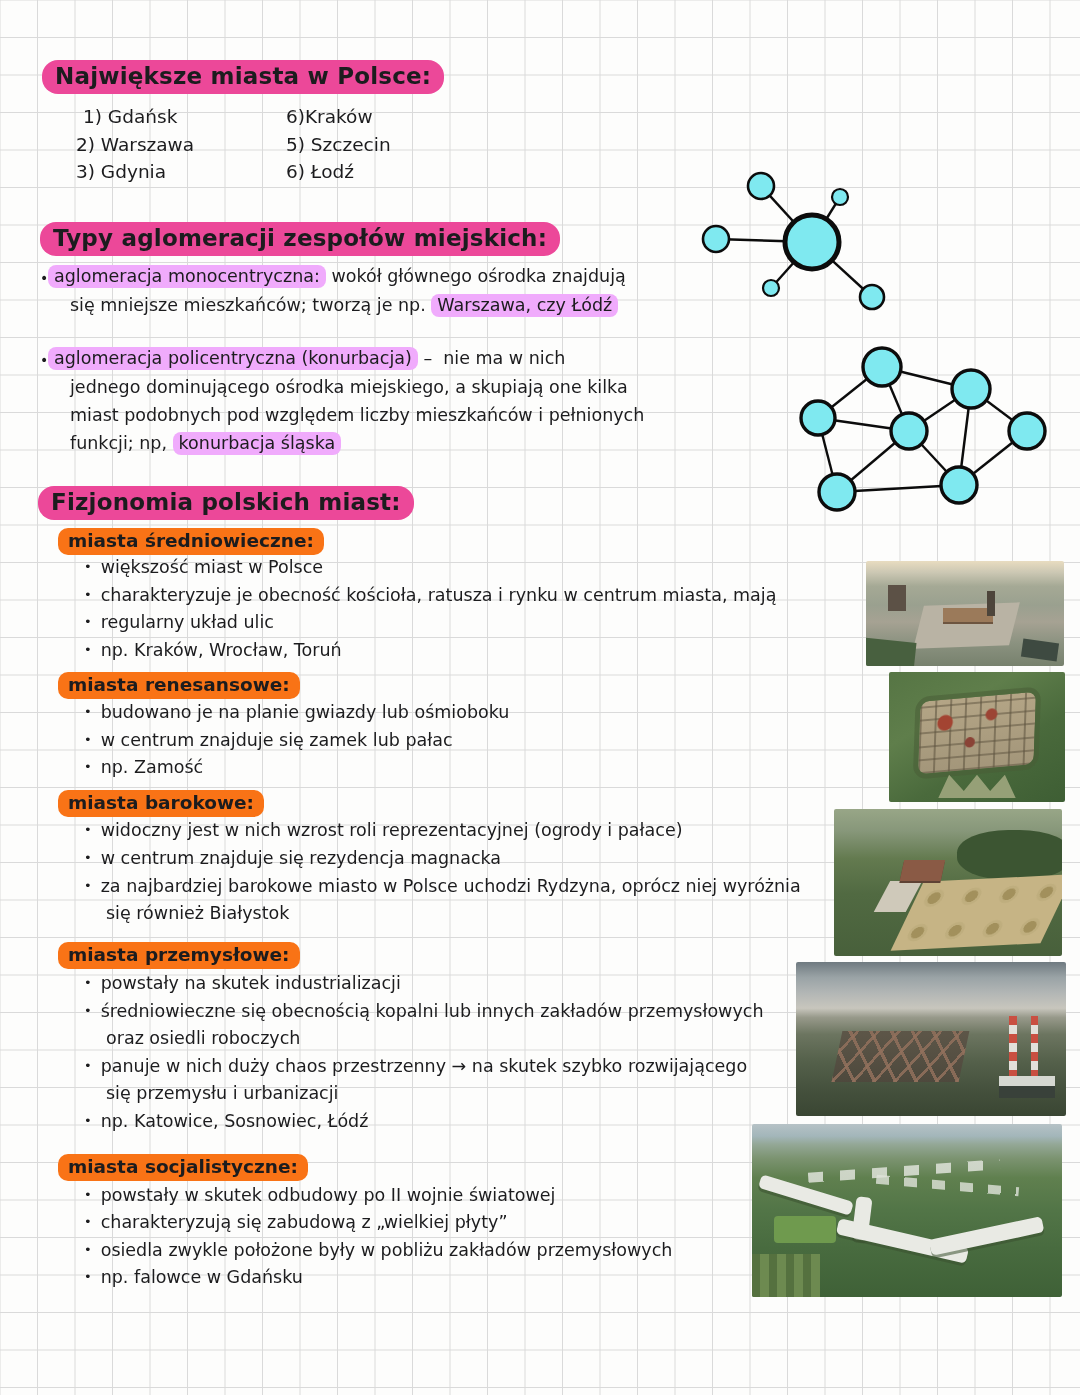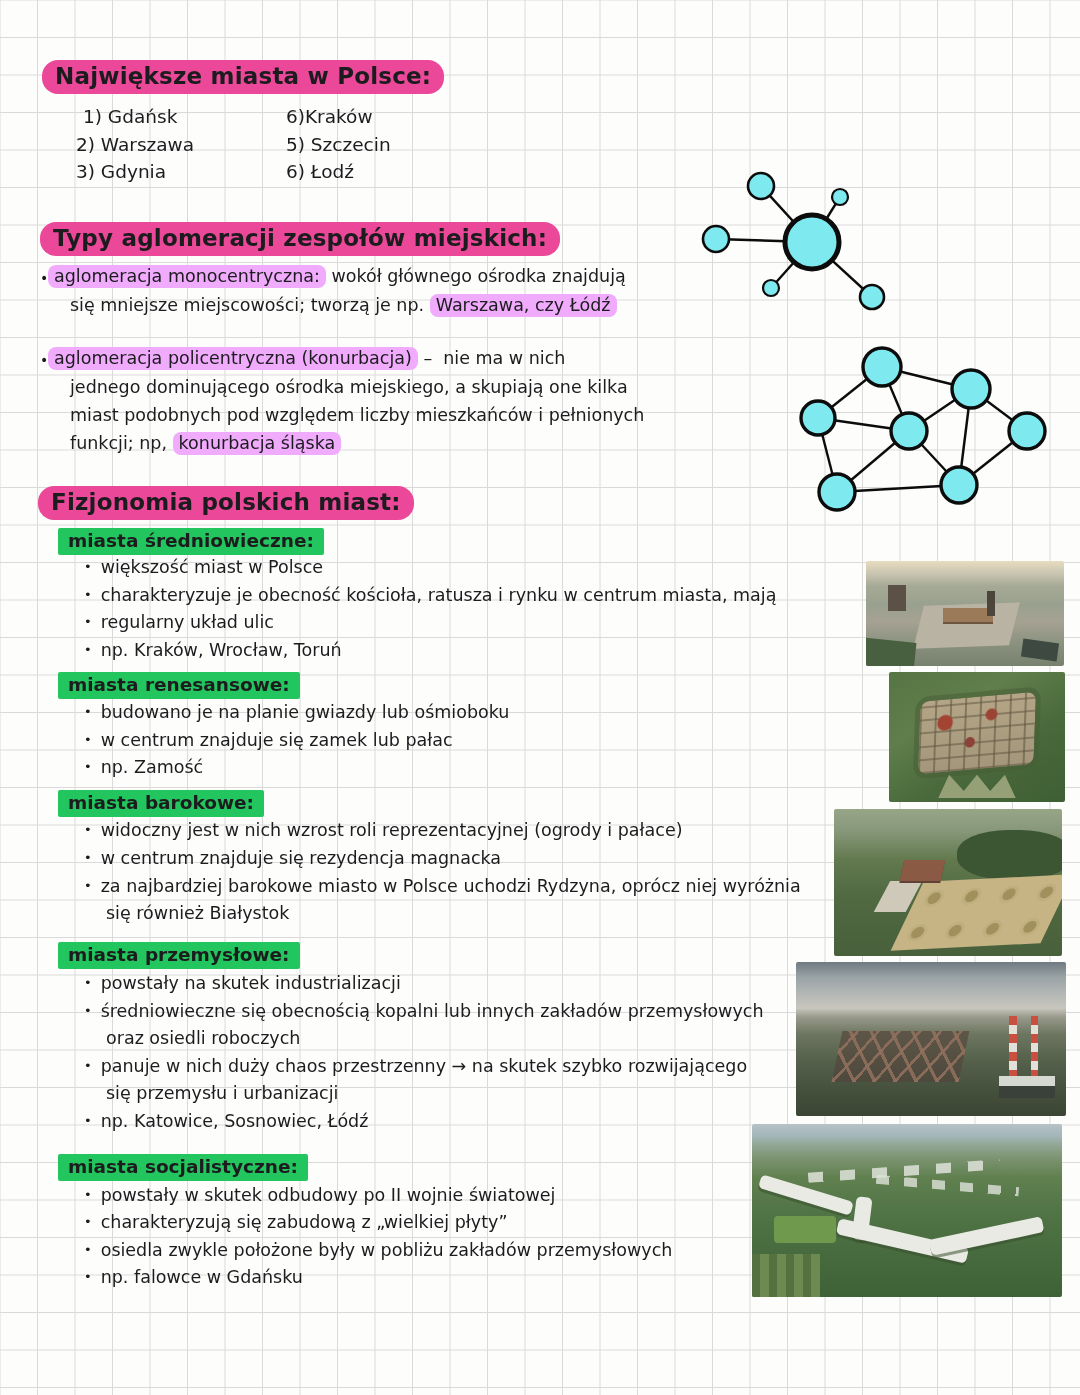--- a/index.html
+++ b/index.html
@@ -13,21 +13,21 @@
     background-size:37.5px 37.5px;
     background-position:-0.5px -0.5px;
     overflow:hidden;
   }
   .pill{
     position:absolute;background:#ec4899;border-radius:16px;
     padding:3px 13px 5px;font-size:23px;font-weight:bold;
     white-space:pre;letter-spacing:.2px;
   }
   .sec-label{
-    position:absolute;background:#22c55e;border-radius:2px;
+    position:absolute;background:#f97316;border-radius:10px;
     padding:2px 10px 4px;font-size:18.5px;font-weight:600;white-space:pre;
   }
   .line{position:absolute;font-size:17.5px;white-space:pre;line-height:1.2;}
   .city{position:absolute;font-size:18.5px;white-space:pre;}
   .hl{background:#f0abfc;border-radius:8px;padding:1px 6px 2px;}
   .b::before{content:"•";font-size:13px;margin-right:9px;vertical-align:2px;color:#1c1c1e;}
   .dot{position:absolute;font-size:14px;}
   svg{position:absolute;overflow:visible;}
   .photo{position:absolute;overflow:hidden;border-radius:2px;}
   .ph-layer{position:absolute;}
@@ -109,21 +109,21 @@
 <div class="city" style="left:76px;top:134px;">2) Warszawa</div>
 <div class="city" style="left:76px;top:161px;">3) Gdynia</div>
 <div class="city" style="left:286px;top:106px;">6)Kraków</div>
 <div class="city" style="left:286px;top:134px;">5) Szczecin</div>
 <div class="city" style="left:286px;top:161px;">6) Łodź</div>
 
 <div class="pill" style="left:40px;top:222px;">Typy aglomeracji zespołów miejskich:</div>
 
 <div class="dot" style="left:40px;top:270px;">•</div>
 <div class="line" style="left:48px;top:266px;"><span class="hl">aglomeracja monocentryczna:</span><span> wokół głównego ośrodka znajdują</span></div>
-<div class="line" style="left:70px;top:295px;"><span>się mniejsze miejscowości; tworzą je np. </span><span class="hl">Warszawa, czy Łódź</span></div>
+<div class="line" style="left:70px;top:295px;"><span>się mniejsze mieszkańców; tworzą je np. </span><span class="hl">Warszawa, czy Łódź</span></div>
 
 <div class="dot" style="left:40px;top:352px;">•</div>
 <div class="line" style="left:48px;top:348px;text-align:center;"><span class="hl">aglomeracja policentryczna (konurbacja)</span><span> –  nie ma w nich</span></div>
 <div class="line" style="left:70px;top:377px;">jednego dominującego ośrodka miejskiego, a skupiają one kilka</div>
 <div class="line" style="left:70px;top:405px;">miast podobnych pod względem liczby mieszkańców i pełnionych</div>
 <div class="line" style="left:70px;top:433px;"><span>funkcji; np, </span><span class="hl">konurbacja śląska</span></div>
 
 <svg style="left:688px;top:158px;" width="224" height="168" viewBox="0 0 224 168">
   <g stroke="#0c0c0c" stroke-width="2.4">
     <line x1="124" y1="84" x2="73" y2="28"></line>

